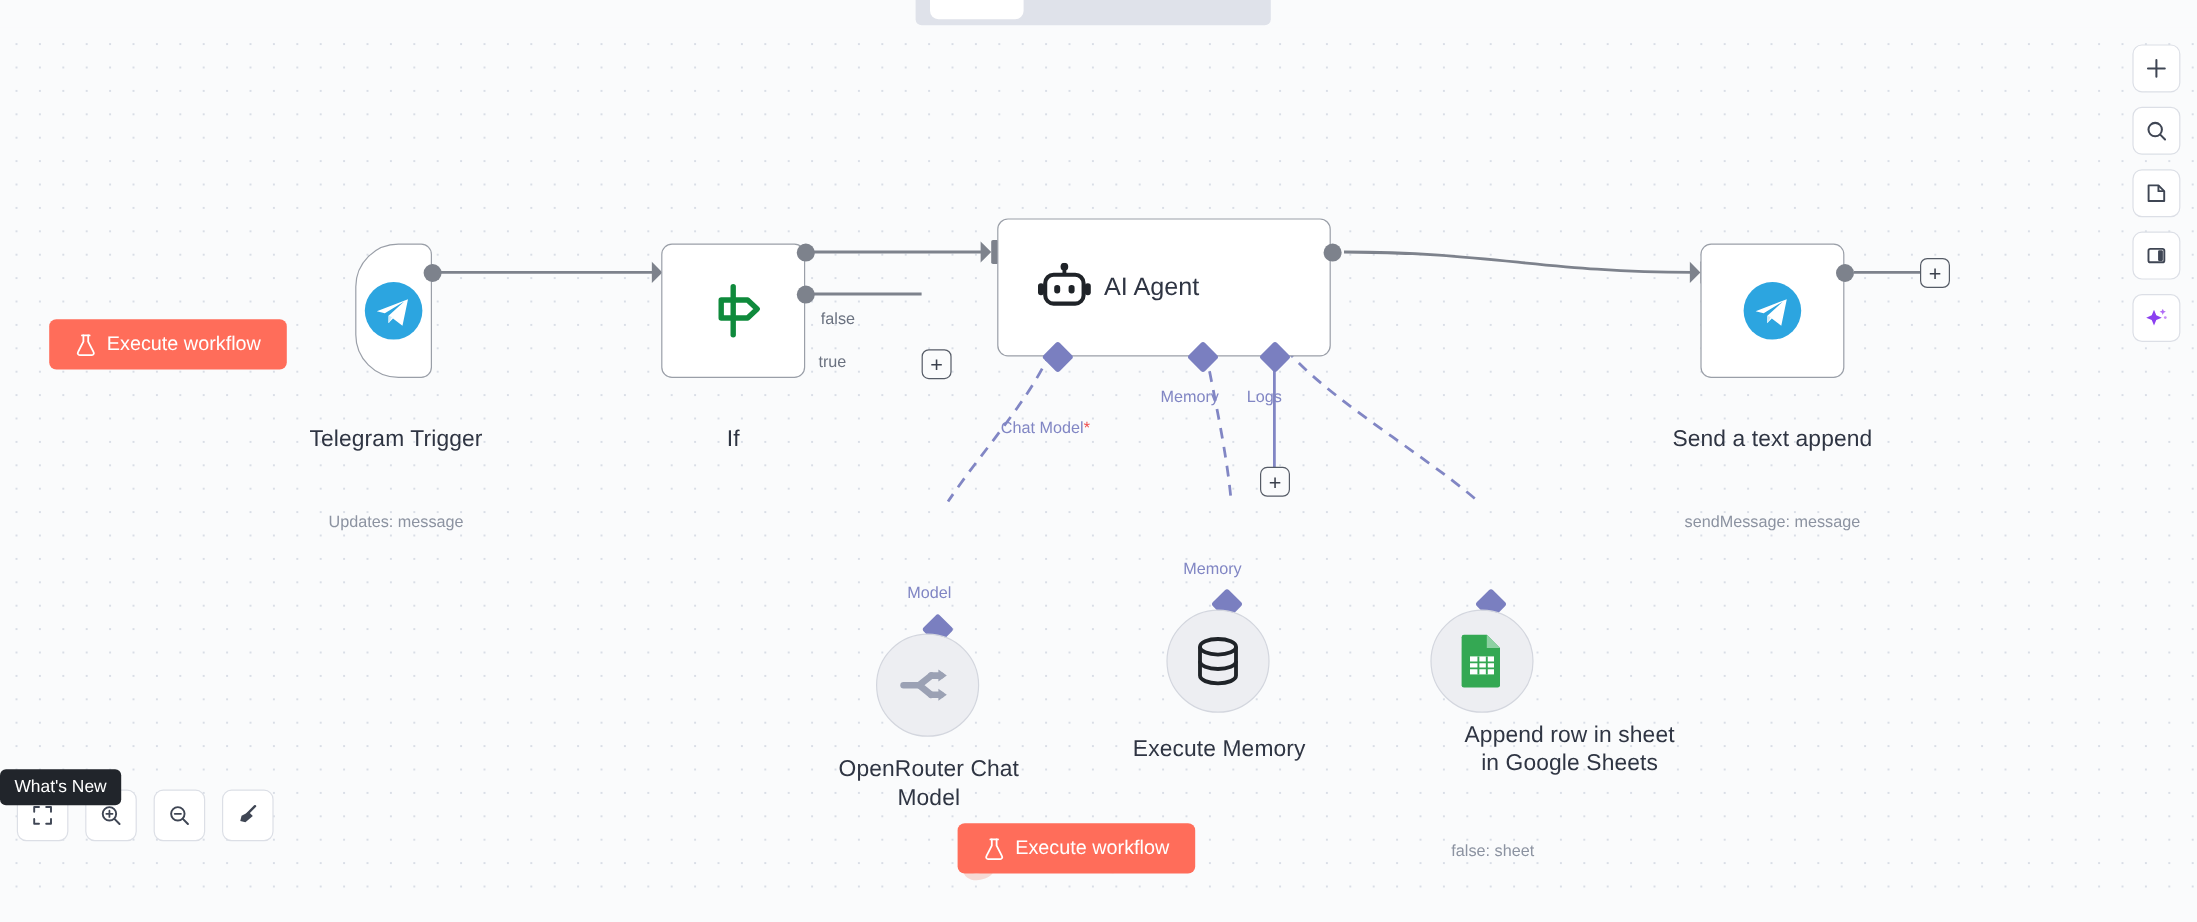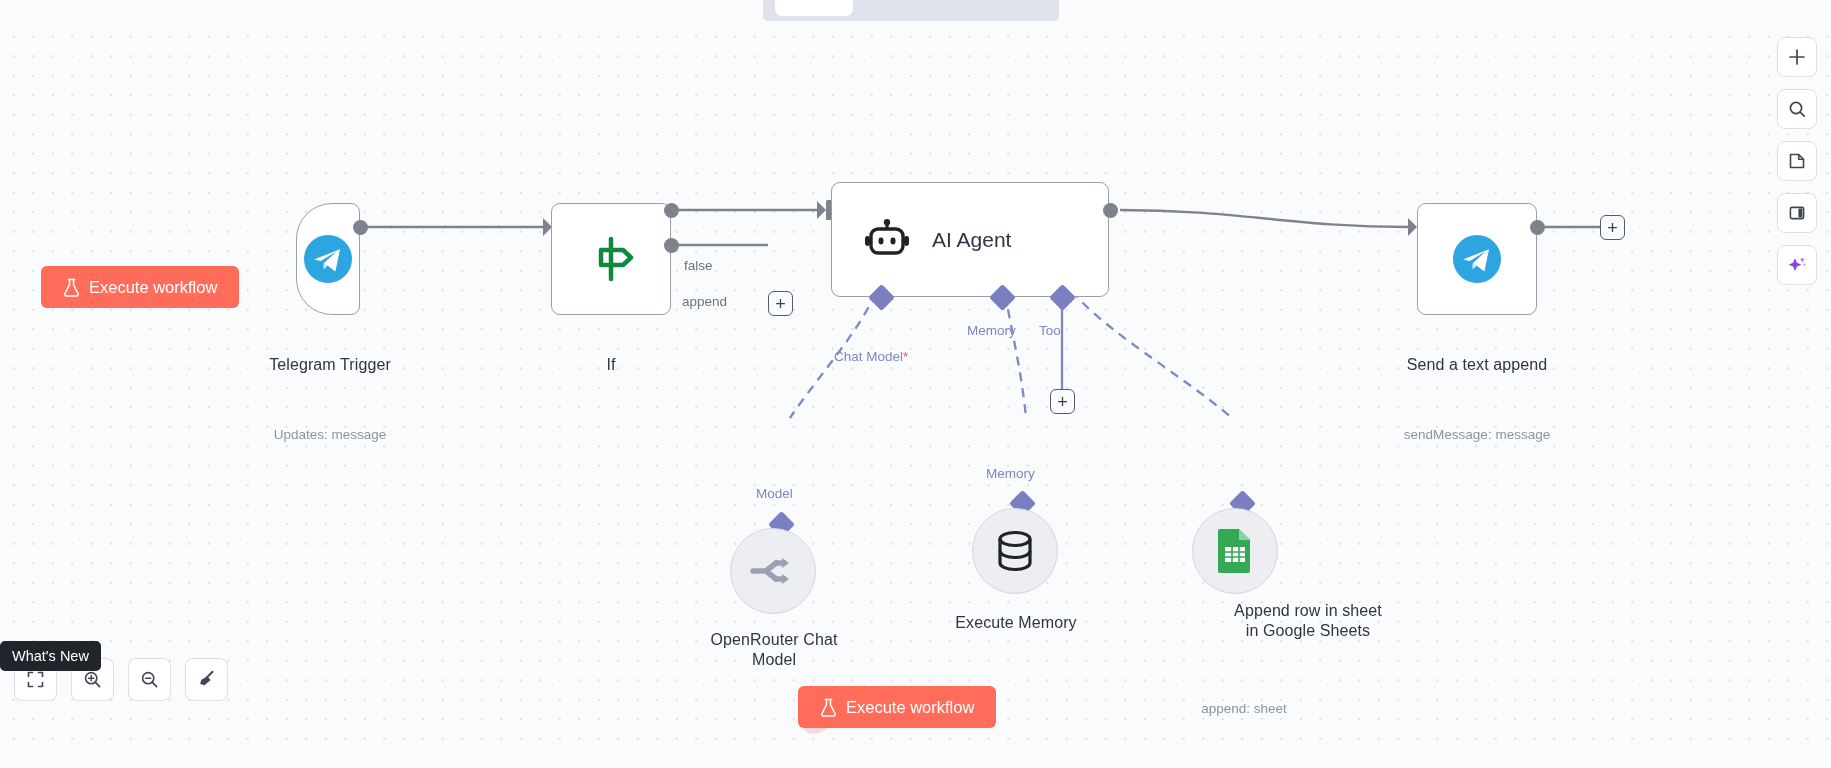--- a/index.html
+++ b/index.html
@@ -45,21 +45,21 @@
     background: #ffffff;
     border: 1.6px solid #9a9fa8;
     border-radius: 9px;
     display: flex; align-items: center;
   }
   .node.trigger { border-radius: 36px 9px 9px 36px; }
 
   .node-title {
     position: absolute;
     text-align: center;
-    font-size: 16px;
+    font-size: 19px;
     color: #2f3543;
     letter-spacing: .1px;
     white-space: pre-line;
     line-height: 1.26;
   }
   .node-sub {
     position: absolute;
     text-align: center;
     font-size: 13.5px;
     color: #8c93a1;
@@ -223,31 +223,31 @@
     </svg>
     <div class="node" style="left:551px; top:180px; width:120px; height:112px; justify-content:center;">
       <svg width="56" height="56" viewBox="0 0 56 56">
         <path d="M28 8v40" stroke="#0f8a3c" stroke-width="4.5" stroke-linecap="round"></path>
         <path d="M18 19h22l8 7.5-8 7.5H18z" fill="none" stroke="#0f8a3c" stroke-width="4.5" stroke-linejoin="round"></path>
       </svg>
     </div>
     <div class="out-dot" style="left:664px; top:180px;"></div>
     <div class="out-dot" style="left:664px; top:215px;"></div>
     <div class="branch-label" style="left:684px; top:235px;">false</div>
-    <div class="branch-label" style="left:682px; top:271px;">append</div>
+    <div class="branch-label" style="left:682px; top:271px;">true</div>
     <div class="plus-box" style="left:768px; top:268px;">
       <span>+</span>
     </div>
     <div class="node-title" style="left:536px; top:332px; width:150px;">If</div>
 
     <svg class="in-arrow" style="left:817px; top:176px;" viewBox="0 0 17 22">
       <path d="M0,2 L9,11 L0,20 Z" fill="#7d828c"></path>
       <rect x="9" y="1" width="6" height="20" fill="#7d828c" rx="1.5"></rect>
     </svg>
-    <div class="node" style="left:831px; top:159px; width:278px; height:115px; padding-left:32px; gap:22px;">
+    <div class="node" style="left:831px; top:159px; width:278px; height:115px; padding-left:32px; gap:10px;">
       <svg width="46" height="42" viewBox="0 0 46 42">
         <path d="M23 3v6" stroke="#1f2328" stroke-width="3.2" stroke-linecap="round"></path>
         <circle cx="23" cy="3.2" r="3.2" fill="#1f2328"></circle>
         <rect x="7" y="10" width="32" height="24" rx="7" fill="none" stroke="#1f2328" stroke-width="3.4"></rect>
         <rect x="1" y="17" width="5" height="10" rx="2.4" fill="#1f2328"></rect>
         <rect x="40" y="17" width="5" height="10" rx="2.4" fill="#1f2328"></rect>
         <rect x="14.5" y="18.5" width="5" height="7" rx="2.4" fill="#1f2328"></rect>
         <rect x="26.5" y="18.5" width="5" height="7" rx="2.4" fill="#1f2328"></rect>
       </svg>
       <span style="font-size:21px; color:#2f3543;">AI Agent</span>
@@ -256,21 +256,21 @@
 
     <div class="diamond" style="left:872px; top:265px;"></div>
     <div class="port-label" style="left:834px; top:300px;margin-top:26px;">
       <span>Chat Model</span><span class="req">*</span>
     </div>
 
     <div class="diamond" style="left:993px; top:265px;"></div>
     <div class="port-label" style="left:967px; top:300px;">Memory</div>
 
     <div class="diamond" style="left:1053px; top:265px;"></div>
-    <div class="port-label" style="left:1039px; top:300px;">Tool</div>
+    <div class="port-label" style="left:1039px; top:300px;">Logs</div>
 
     <div class="plus-box" style="left:1050px; top:366px;">
       <span>+</span>
     </div>
 
     <svg class="in-arrow" style="left:1408px; top:193px;" viewBox="0 0 17 22">
       <path d="M0,2 L9,11 L0,20 Z" fill="#7d828c"></path>
       <rect x="9" y="1" width="6" height="20" fill="#7d828c" rx="1.5"></rect>
     </svg>
     <div class="node" style="left:1417px; top:180px; width:120px; height:112px; justify-content:center;">
@@ -316,21 +316,21 @@
     <div class="subnode" style="left:1192px; top:485px;">
       <svg width="38" height="46" viewBox="0 0 38 46">
         <path d="M4 1h19l11 11v31a2 2 0 0 1-2 2H4a2 2 0 0 1-2-2V3a2 2 0 0 1 2-2z" fill="#34a853"></path>
         <path d="M23 1l11 11H23z" fill="#8ed1a3"></path>
         <rect x="9" y="19" width="20" height="15" fill="#fff"></rect>
         <path d="M9 24h20M9 29h20M16 19v15M23 19v15" stroke="#34a853" stroke-width="1.6"></path>
       </svg>
     </div>
     <div class="node-title" style="left:1174px; top:578px; width:268px;">Append row in sheet
 in Google Sheets</div>
-    <div class="node-sub" style="left:1110px; top:634px; width:268px;">append: sheet</div>
+    <div class="node-sub" style="left:1110px; top:634px; width:268px;">false: sheet</div>
 
     <div class="wm wm-ar">مستقل</div>
 
     <button class="exec-btn" style="left:798px; top:663px;">
       <svg width="17" height="19" viewBox="0 0 17 19" fill="none">
         <path d="M6.5 1.5v5.2L2 15.5a1.6 1.6 0 0 0 1.4 2.4h10.2a1.6 1.6 0 0 0 1.4-2.4L10.5 6.7V1.5" stroke="#fff" stroke-width="1.5" stroke-linecap="round" stroke-linejoin="round"></path>
         <path d="M5.3 1.5h6.4" stroke="#fff" stroke-width="1.5" stroke-linecap="round"></path>
       </svg>
       <span>Execute workflow</span>
     </button>

